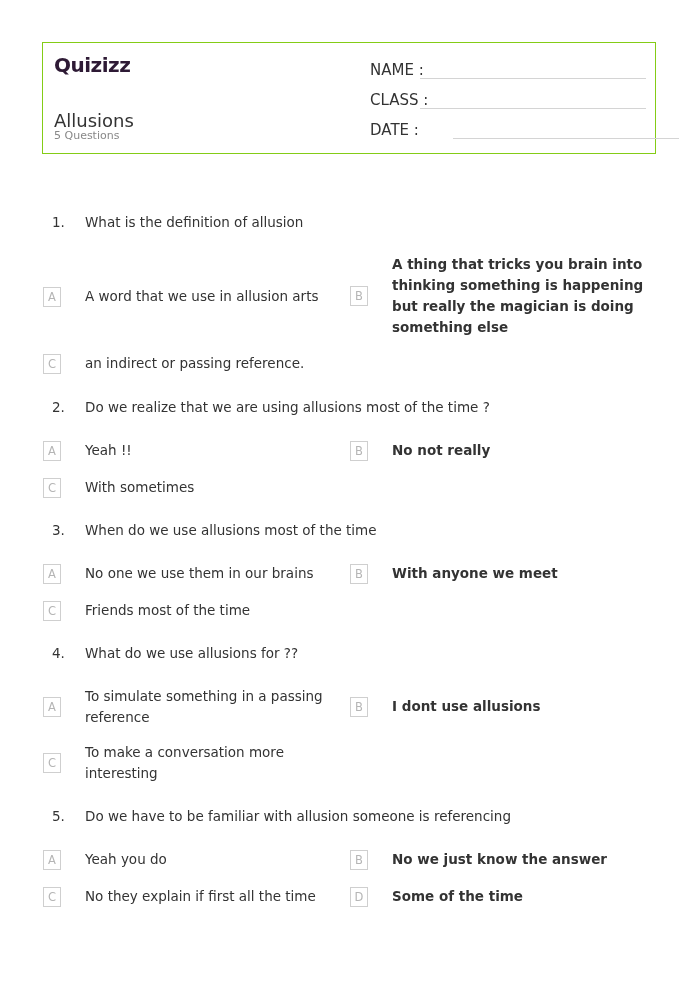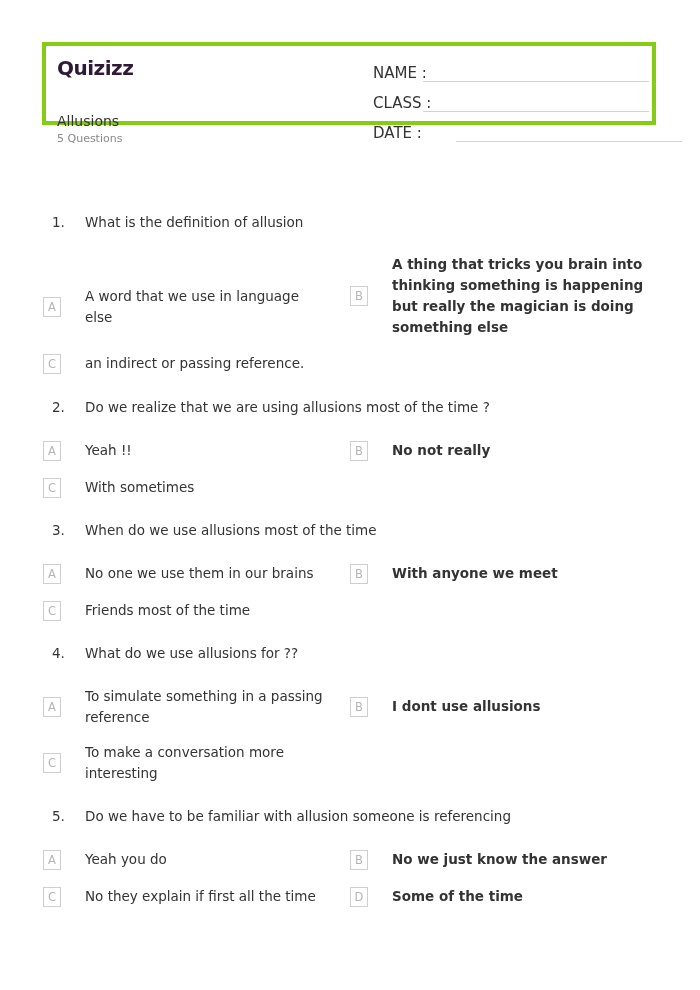--- a/index.html
+++ b/index.html
@@ -2,29 +2,29 @@
 <html><head>
 <meta charset="utf-8">
 <style>
   html, body { margin: 0; padding: 0; background: #ffffff; }
   body {
     width: 700px; height: 990px; position: relative; overflow: hidden;
     font-family: "DejaVu Sans", "Liberation Sans", sans-serif;
     color: #333333;
   }
   .header {
-    position: absolute; left: 42px; top: 42px; width: 614px; height: 83px;
-    border: 4px solid #84cc16; box-sizing: border-box; background: #fff;
+    position: absolute; left: 42px; top: 42px; width: 614px; height: 112px;
+    border: 1px solid #84cc16; box-sizing: border-box; background: #fff;
   }
   .logo {
     position: absolute; left: 11px; top: 10px;
     font-family: "DejaVu Sans", sans-serif; font-weight: bold;
     font-size: 20px; color: #2e1a35; letter-spacing: -0.5px;
   }
-  .quiz-title { position: absolute; left: 11px; top: 67px; font-size: 14px; color: #333; }
+  .quiz-title { position: absolute; left: 11px; top: 67px; font-size: 18px; color: #333; }
   .quiz-count { position: absolute; left: 11px; top: 86px; font-size: 11px; color: #888; }
   .field { position: absolute; left: 327px; font-size: 15px; color: #333; display: flex; align-items: flex-end; }
   .field .label { width: 50px; white-space: nowrap; }
   .field .line { width: 226px; border-bottom: 1px solid #d4d4d4; height: 14px; margin-left: 0px; }
   .f-name { top: 18px; }
   .f-class { top: 48px; justify-content: center; }
   .f-date { top: 78px; gap: 33px; }
 
   .question { position: absolute; left: 0; width: 700px; font-size: 13.5px; color: #333; }
   .q-num { position: absolute; left: 52px; }
@@ -63,21 +63,21 @@
     <span class="line"></span>
   </div>
 </div>
 
 <div class="question" style="top:214px;">
   <span class="q-num">1.</span>
   <span class="q-text">What is the definition of allusion</span>
 </div>
 <div class="opt col-a" style="top:286px;">
   <span class="box">A</span>
-  <span class="txt">A word that we use in language else</span>
+  <span class="txt">A word that we use in allusion arts</span>
 </div>
 <div class="opt col-b" style="top:254px;">
   <span class="box">B</span>
   <span class="txt">A thing that tricks you brain into thinking something is happening but really the magician is doing something else</span>
 </div>
 <div class="opt col-a" style="top:353px;">
   <span class="box">C</span>
   <span class="txt">an indirect or passing reference.</span>
 </div>
 

